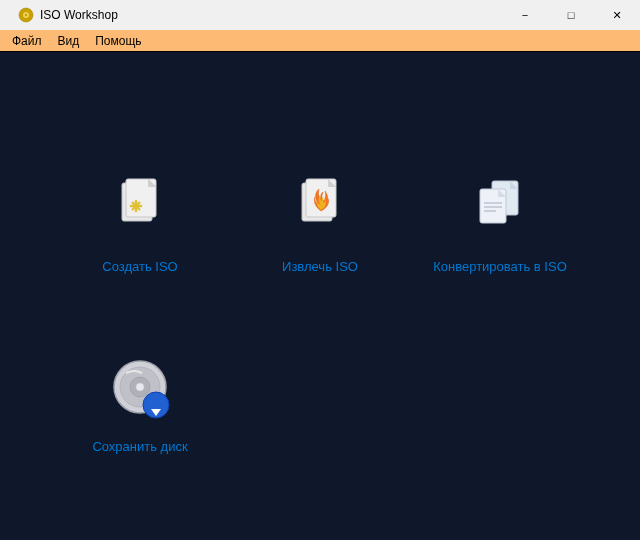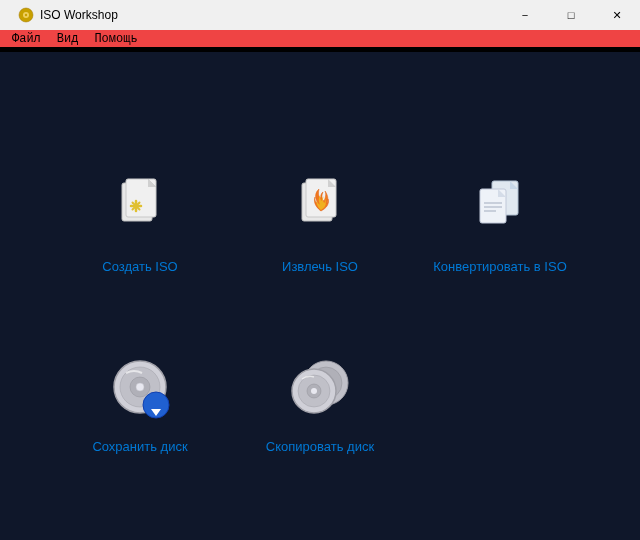--- a/index.html
+++ b/index.html
@@ -55,26 +55,25 @@
       font-size: 11px;
       cursor: pointer;
       background: transparent;
       border: none;
       color: #000;
     }
 
     
     .menu-bar {
       height: 22px;
-      background: #ef4444;
+      background: #fdba74;
       display: flex;
       align-items: center;
       padding: 0 4px;
-      border-bottom: 5px solid #000000;
-      font-family: Liberation Mono, monospace;
+      border-bottom: 1px solid #000000;
     }
 
     .menu-item {
       padding: 2px 8px;
       font-size: 12px;
       color: #000;
       cursor: pointer;
     }
 
     
@@ -221,34 +220,15 @@
 
           <path d="M22 20 Q30 16 38 20" stroke="rgba(255,255,255,0.6)" stroke-width="2" fill="none"></path>
 
           <circle cx="52" cy="52" r="13" fill="#2060d0" stroke="#1040b0" stroke-width="1"></circle>
           <polygon points="52,44 52,56 47,56 52,63 57,56 52,56" fill="white"></polygon>
         </svg>
       </div>
       <span class="item-label">Сохранить диск</span>
     </div>
 
-    <div class="grid-item">
-      <div class="icon-area">
-        <svg viewBox="0 0 72 72" xmlns="http://www.w3.org/2000/svg">
-
-          <ellipse cx="42" cy="30" rx="22" ry="22" fill="#c0c0c8" stroke="#a0a0a8" stroke-width="1"></ellipse>
-          <ellipse cx="42" cy="30" rx="16" ry="16" fill="#b0b0b8" stroke="#909098" stroke-width="0.5"></ellipse>
-          <ellipse cx="42" cy="30" rx="7" ry="7" fill="#a0a0a8" stroke="#808088" stroke-width="0.5"></ellipse>
-          <ellipse cx="42" cy="30" rx="3" ry="3" fill="#e0e0e8"></ellipse>
-
-          <ellipse cx="30" cy="38" rx="22" ry="22" fill="#d0d0d8" stroke="#a0a0a8" stroke-width="1.5"></ellipse>
-          <ellipse cx="30" cy="38" rx="16" ry="16" fill="#c0c0c8" stroke="#a0a0a8" stroke-width="0.5"></ellipse>
-          <ellipse cx="30" cy="38" rx="7" ry="7" fill="#b0b0b8" stroke="#909098" stroke-width="0.5"></ellipse>
-          <ellipse cx="30" cy="38" rx="3" ry="3" fill="#e8e8f0"></ellipse>
-
-          <path d="M18 26 Q24 22 30 24" stroke="rgba(255,255,255,0.6)" stroke-width="1.5" fill="none"></path>
-        </svg>
-      </div>
-      <span class="item-label">Скопировать диск</span>
-    </div>
 
   </div>
 </div>
 
 </body></html>

